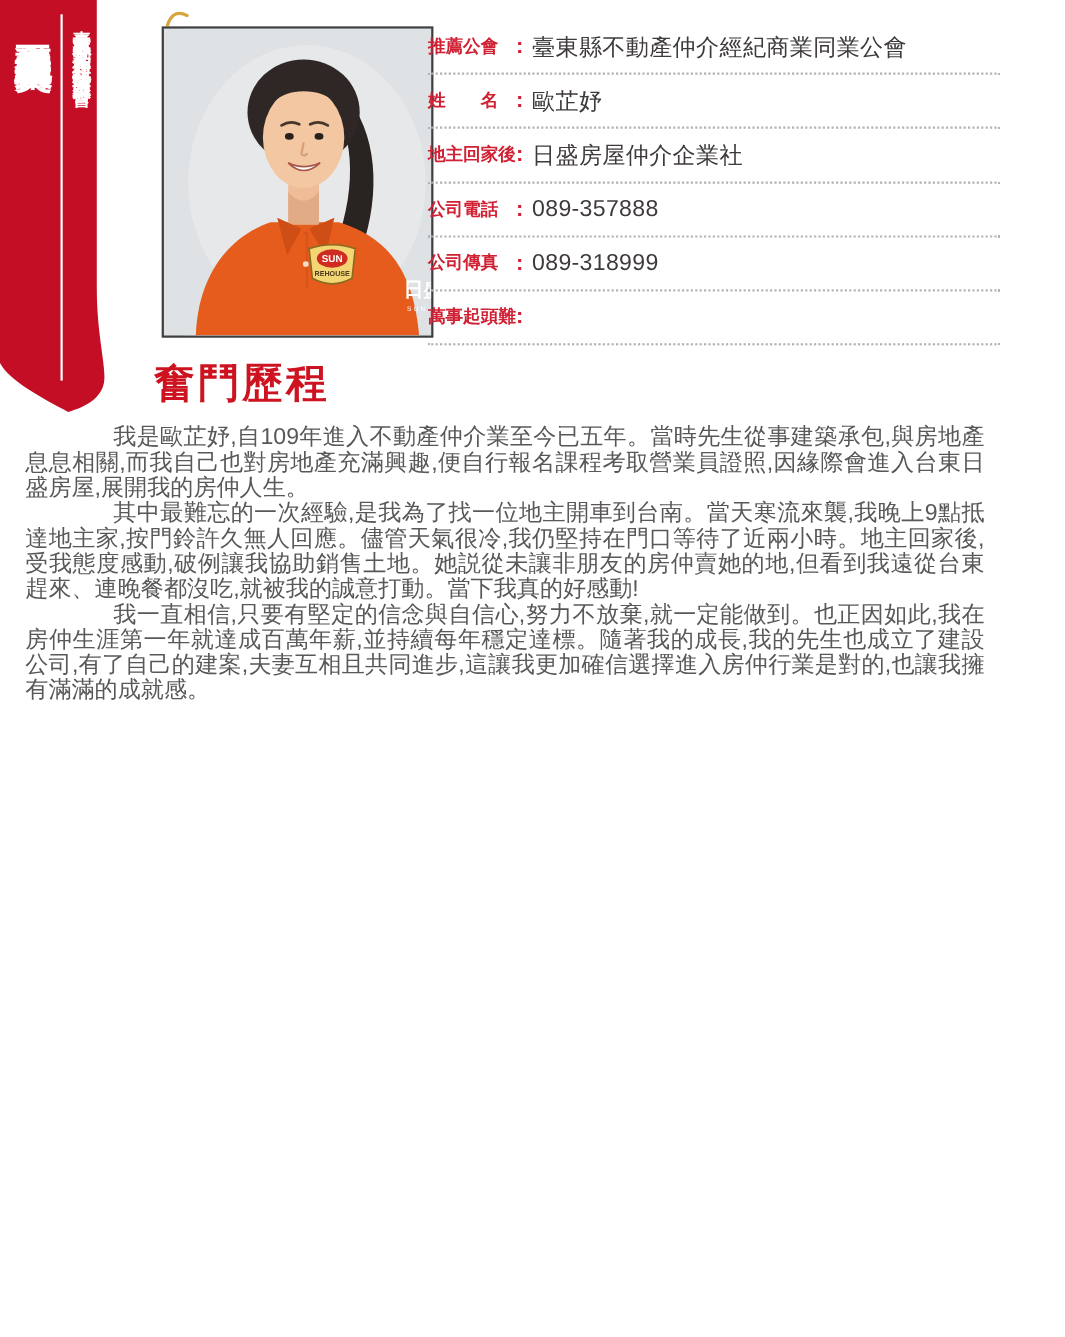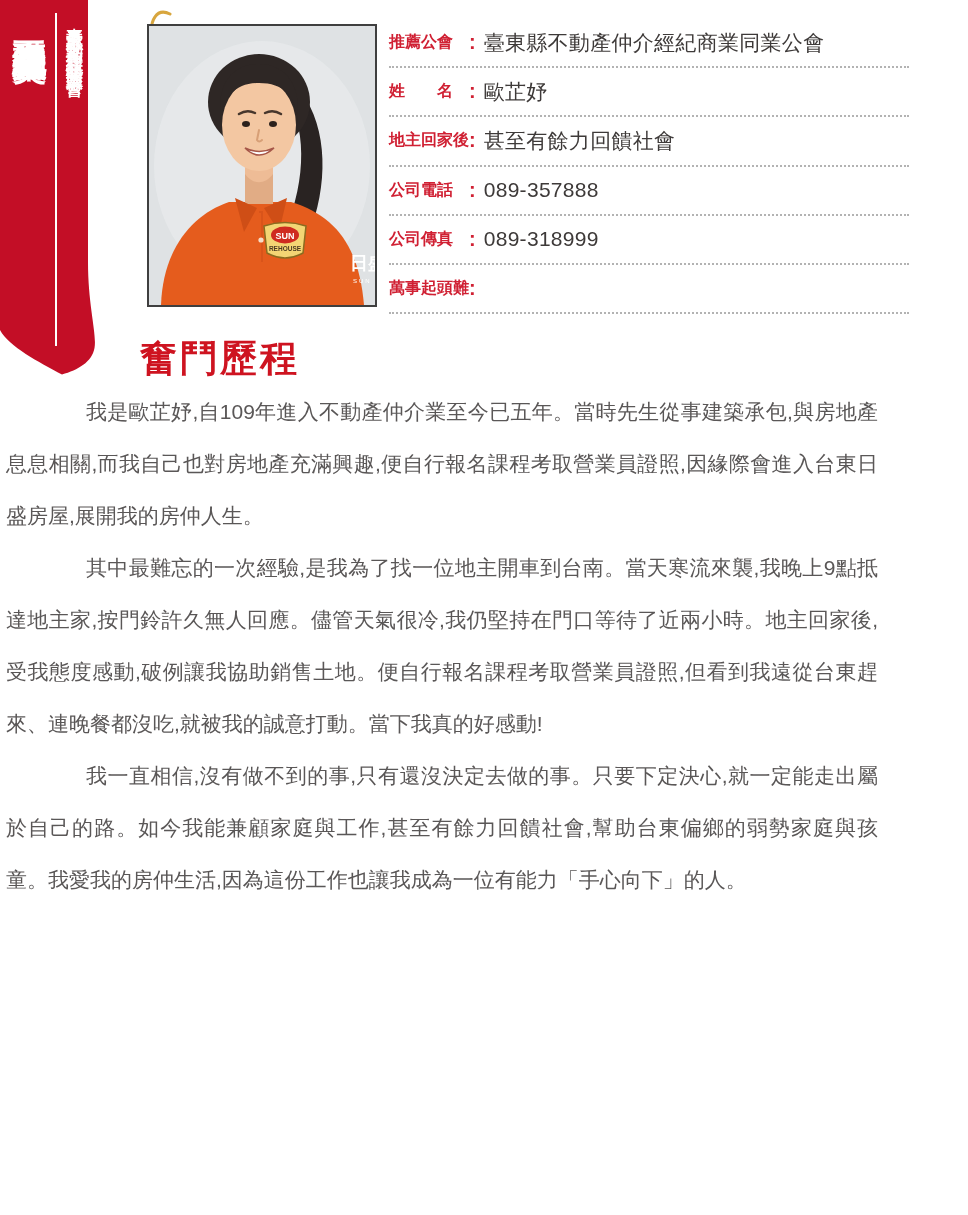--- a/index.html
+++ b/index.html
@@ -17,44 +17,44 @@
   }
   .ribbon-divider{position:absolute;left:55px;top:13px;width:2px;height:333px;background:#fff;}
   .ribbon-sub{
     position:absolute;left:61px;top:14px;height:340px;
     writing-mode:vertical-rl;text-orientation:upright;
     color:#fff;font-size:17px;font-weight:700;letter-spacing:3.5px;line-height:26px;
   }
   
   .photo{
     position:absolute;left:147px;top:24px;width:226px;height:279px;
-    border:2px solid #3f3f3f;overflow:hidden;background:#dfe2e4;
+    border:2px solid #3f3f3f;overflow:hidden;background:#dfe2e4;padding-left:17px;
   }
   .photo svg{display:block;width:100%;height:100%;}
   .gold-doodle{position:absolute;left:146px;top:8px;width:34px;height:46px;}
   
   .info{position:absolute;left:389px;top:19px;width:520px;}
   .info-row{
     height:47.2px;display:flex;align-items:center;
     border-bottom:2px dotted var(--dotted_line);
   }
   .info-label{
     color:var(--label_red);font-weight:700;font-size:16px;
     width:80px;flex:0 0 80px;white-space:pre;
   }
   .info-colon{color:var(--label_red);font-weight:700;font-size:20px;margin-right:8px;}
   .info-value{color:var(--value_text);font-size:21px;letter-spacing:0.3px;}
   
   .section-title{
-    position:absolute;left:140px;top:334px;
+    position:absolute;left:140px;top:324px;
     color:var(--heading_red);font-size:37px;font-weight:700;letter-spacing:3px;
   }
   .story{
-    position:absolute;left:6px;top:386px;width:872px;
-    color:var(--body_text);font-size:21px;line-height:52px;
+    position:absolute;left:23px;top:386px;width:872px;
+    color:var(--body_text);font-size:21px;line-height:23px;
     text-align:justify;
   }
   .story p{margin:0;text-indent:80px;}
 </style>
 </head>
 <body>
 
 <div class="ribbon-wrap">
   <svg width="100" height="380" viewBox="0 0 100 380">
     <path class="ribbon-shape" d="M0 0 L88 0 L88 262 C88 306 97 334 94.5 348 C92 362 78 370 62 374.5 C39 362 9 347 0 330 Z"></path>
@@ -120,21 +120,21 @@
       <span class="info-value">臺東縣不動產仲介經紀商業同業公會</span>
   </div>
   <div class="info-row">
     <span class="info-label">姓　　名</span>
       <span class="info-colon">:</span>
       <span class="info-value">歐芷妤</span>
   </div>
   <div class="info-row">
     <span class="info-label">地主回家後</span>
       <span class="info-colon">:</span>
-      <span class="info-value">甚至有餘力回饋社會</span>
+      <span class="info-value">日盛房屋仲介企業社</span>
   </div>
   <div class="info-row">
     <span class="info-label">公司電話</span>
       <span class="info-colon">:</span>
       <span class="info-value">089-357888</span>
   </div>
   <div class="info-row">
     <span class="info-label">公司傳真</span>
       <span class="info-colon">:</span>
       <span class="info-value">089-318999</span>
@@ -142,15 +142,15 @@
   <div class="info-row">
     <span class="info-label">萬事起頭難</span>
       <span class="info-colon">:</span>
   </div>
 </div>
 
 <div class="section-title">奮鬥歷程</div>
 
 <div class="story">
   <p>我是歐芷妤,自109年進入不動產仲介業至今已五年。當時先生從事建築承包,與房地產息息相關,而我自己也對房地產充滿興趣,便自行報名課程考取營業員證照,因緣際會進入台東日盛房屋,展開我的房仲人生。</p>
-  <p>其中最難忘的一次經驗,是我為了找一位地主開車到台南。當天寒流來襲,我晚上9點抵達地主家,按門鈴許久無人回應。儘管天氣很冷,我仍堅持在門口等待了近兩小時。地主回家後,受我態度感動,破例讓我協助銷售土地。便自行報名課程考取營業員證照,但看到我遠從台東趕來、連晚餐都沒吃,就被我的誠意打動。當下我真的好感動!</p>
-  <p>我一直相信,沒有做不到的事,只有還沒決定去做的事。只要下定決心,就一定能走出屬於自己的路。如今我能兼顧家庭與工作,甚至有餘力回饋社會,幫助台東偏鄉的弱勢家庭與孩童。我愛我的房仲生活,因為這份工作也讓我成為一位有能力「手心向下」的人。</p>
+  <p>其中最難忘的一次經驗,是我為了找一位地主開車到台南。當天寒流來襲,我晚上9點抵達地主家,按門鈴許久無人回應。儘管天氣很冷,我仍堅持在門口等待了近兩小時。地主回家後,受我態度感動,破例讓我協助銷售土地。她説從未讓非朋友的房仲賣她的地,但看到我遠從台東趕來、連晚餐都沒吃,就被我的誠意打動。當下我真的好感動!</p>
+  <p>我一直相信,只要有堅定的信念與自信心,努力不放棄,就一定能做到。也正因如此,我在房仲生涯第一年就達成百萬年薪,並持續每年穩定達標。隨著我的成長,我的先生也成立了建設公司,有了自己的建案,夫妻互相且共同進步,這讓我更加確信選擇進入房仲行業是對的,也讓我擁有滿滿的成就感。</p>
 </div>
 
 </body></html>

